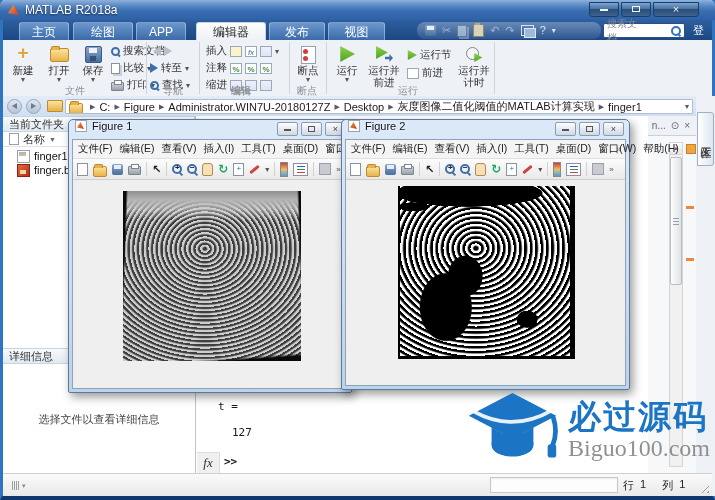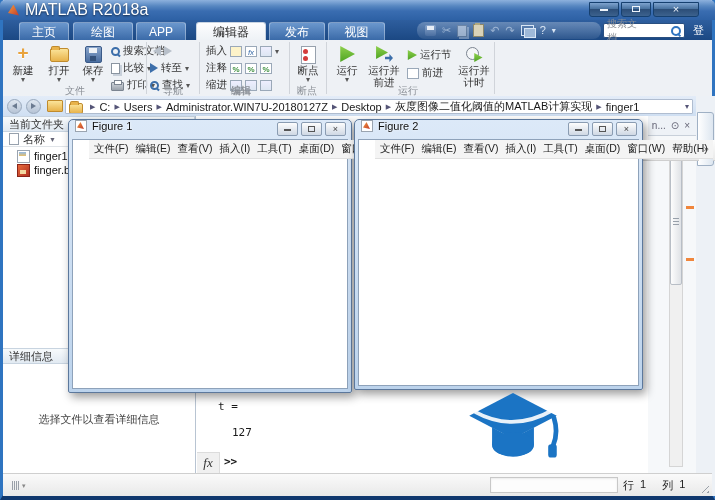--- a/index.html
+++ b/index.html
@@ -7,21 +7,21 @@
        font-family:"Liberation Sans","DejaVu Sans",sans-serif;background:#0d3b7a;}
   .abs{position:absolute;}
   
   .app{position:absolute;inset:0;background:#e8edf4;
        border-left:3px solid #2f74c0;border-right:3px solid #2f74c0;border-bottom:5px solid #10386e;box-sizing:border-box;}
   .titlebar{position:absolute;left:-3px;top:0;width:715px;height:20px;
     background:linear-gradient(180deg,#8db1dd 0%,#5787c1 30%,#3a6db1 55%,#2d61a5 100%);
     border-radius:5px 5px 0 0;display:flex;align-items:center;}
   .ml-logo{width:11px;height:11px;margin:0 6px 0 8px;
     background:linear-gradient(135deg,#f59a3c,#c0392b);clip-path:polygon(50% 0,100% 100%,0 78%);}
-  .title-text{color:#fff;font-size:16px;text-shadow:0 1px 2px rgba(0,0,0,.6);}
+  .title-text{color:#fff;font-size:12px;text-shadow:0 1px 2px rgba(0,0,0,.6);}
   .winbtns{position:absolute;right:16px;top:2px;display:flex;gap:2px;}
   .wbtn{height:15px;border:1px solid #16406f;border-radius:0 0 3px 3px;box-sizing:border-box;
     background:linear-gradient(180deg,#7ea3cf 0%,#48729f 45%,#2c4e78 50%,#3c628e 100%);
     color:#eef4fb;font-size:9px;line-height:13px;text-align:center;}
   .wbtn-min{width:30px;} .wbtn-max{width:30px;} .wbtn-close{width:46px;font-size:11px;}
   .g-min{display:inline-block;width:8px;height:2px;background:#eef4fb;margin-bottom:1px;}
   .g-max{display:inline-block;width:8px;height:6px;border:1px solid #eef4fb;box-sizing:border-box;}
   
   .tabrow{position:absolute;left:0;top:20px;width:709px;height:20px;
     background:linear-gradient(180deg,#2e5e9e,#1b4883);}
@@ -148,21 +148,21 @@
     box-shadow:3px 4px 10px rgba(0,0,0,.4);padding:0 3px 3px 3px;box-sizing:border-box;display:flex;flex-direction:column;}
   .fig-tb{height:19px;display:flex;position:relative;flex:none;}
   .fig-ico{width:10px;height:10px;margin:0 5px 0 3px;background:#fff;border:1px solid #9aa4b0;position:relative;}
   .fig-ico::before{content:"";position:absolute;left:1px;top:1px;width:7px;height:7px;background:linear-gradient(135deg,#f59a3c,#c0392b);clip-path:polygon(50% 0,100% 100%,0 78%);}
   .fig-title{font-size:11px;color:#111;text-shadow:0 0 3px #fff;}
   .fig-btns{position:absolute;right:2px;top:2px;display:flex;gap:3px;}
   .fbtn{width:21px;height:14px;background:linear-gradient(180deg,#fdfdfd,#cfd8e4);border:1px solid #8a9cb2;border-radius:2px;
     font-size:9px;line-height:12px;color:#444;text-align:center;box-sizing:border-box;}
   .fbtn .g-min2{display:inline-block;width:7px;height:2px;background:#555;margin-bottom:1px;}
   .fbtn .g-rest{display:inline-block;width:7px;height:6px;border:1px solid #555;box-sizing:border-box;}
-  .fig-body{flex:1;background:#fff;border:1px solid #8ea2ba;display:flex;min-height:0;padding-left:16px;}
+  .fig-body{flex:1;background:#fff;border:1px solid #8ea2ba;display:flex;flex-direction:column;min-height:0;}
   .fig-menu{height:18px;background:#f4f4f4;border-bottom:1px solid #e0e0e0;display:flex;align-items:center;gap:7px;
     font-size:10.5px;color:#222;padding:0 5px;white-space:nowrap;flex:none;position:relative;}
   .fig-menu .ovf{position:absolute;right:4px;color:#555;font-size:9px;}
   .fig-tools{height:20px;background:linear-gradient(180deg,#fcfcfc,#e9e9e9);border-bottom:1px solid #cfcfcf;
     display:flex;align-items:center;gap:5px;padding:0 4px;flex:none;position:relative;}
   .tsep{width:1px;height:14px;background:#d0d0d0;flex:none;}
   .ti{flex:none;}
   .ti-page{width:9px;height:11px;background:#fff;border:1px solid #8a94a0;}
   .ti-cursor{font-size:11px;color:#222;font-weight:bold;line-height:12px;}
   .ti-mag{width:6px;height:6px;border:2px solid #3c6eaa;border-radius:50%;position:relative;}
@@ -358,21 +358,21 @@
     <span class="nav-circ">
         <span class="t t-br"></span>
       </span>
     <span class="ic-upfold"></span>
     <span class="ic-stack"></span>
     <div class="crumb-field">
       <span class="ic-folder" style="width:12px;height:9px;margin-right:3px;"></span>
       <span class="crumb-sep">▶</span>
       <span>C:</span>
       <span class="crumb-sep">▶</span>
-      <span>Users</span>
+      <span>Figure</span>
       <span class="crumb-sep">▶</span>
       <span>Administrator.WIN7U-20180127Z</span>
       <span class="crumb-sep">▶</span>
       <span>Desktop</span>
       <span class="crumb-sep">▶</span>
       <span>灰度图像二值化阈值的MATLAB计算实现</span>
       <span class="crumb-sep">▶</span>
       <span>finger1</span>
       <span class="crumb-dd">▾</span>
     </div>
@@ -485,21 +485,21 @@
         <span class="tsep"></span>
         <span class="ti ti-grey"></span>
         <span class="ti ddi">»</span>
       </div>
       <div class="fig-canvas">
         <div class="fp fp-gray" style="left:50px;top:11px;width:178px;height:170px;"></div>
       </div>
     </div>
   </div>
 
-  <div class="figwin" style="left:351px;top:119px;width:289px;height:271px;z-index:30;">
+  <div class="figwin" style="left:338px;top:119px;width:289px;height:271px;z-index:30;">
     <div class="fig-tb">
       <span class="fig-ico"></span>
       <span class="fig-title">Figure 2</span>
       <span class="fig-btns">
         <span class="fbtn"><i class="g-min2"></i></span>
         <span class="fbtn"><i class="g-rest"></i></span>
         <span class="fbtn">×</span>
       </span>
     </div>
     <div class="fig-body">
@@ -544,15 +544,19 @@
 
   <div class="watermark">
     <svg width="96" height="78" viewBox="0 0 100 82">
       <polygon points="50,2 96,26 50,50 4,26" fill="#1b74c4"></polygon>
       <path d="M28,38 L28,56 Q28,68 50,68 Q72,68 72,56 L72,38 L50,50 Z" fill="#1b74c4"></path>
       <ellipse cx="50" cy="56" rx="22" ry="13" fill="#1b74c4"></ellipse>
       <path d="M93,28 q5,16 -1,30" stroke="#1b74c4" stroke-width="5" fill="none" stroke-linecap="round"></path>
       <rect x="87" y="56" width="9" height="14" rx="3" fill="#1b74c4"></rect>
       <path d="M10,22 Q50,44 92,20" stroke="#ffffff" stroke-width="4" fill="none" opacity="0.9"></path>
     </svg>
+    <div class="wm-text">
+      <div class="wm-cn">必过源码</div>
+      <div class="wm-en">Biguo100.com</div>
+    </div>
   </div>
 
 </div>
 
 </body></html>

